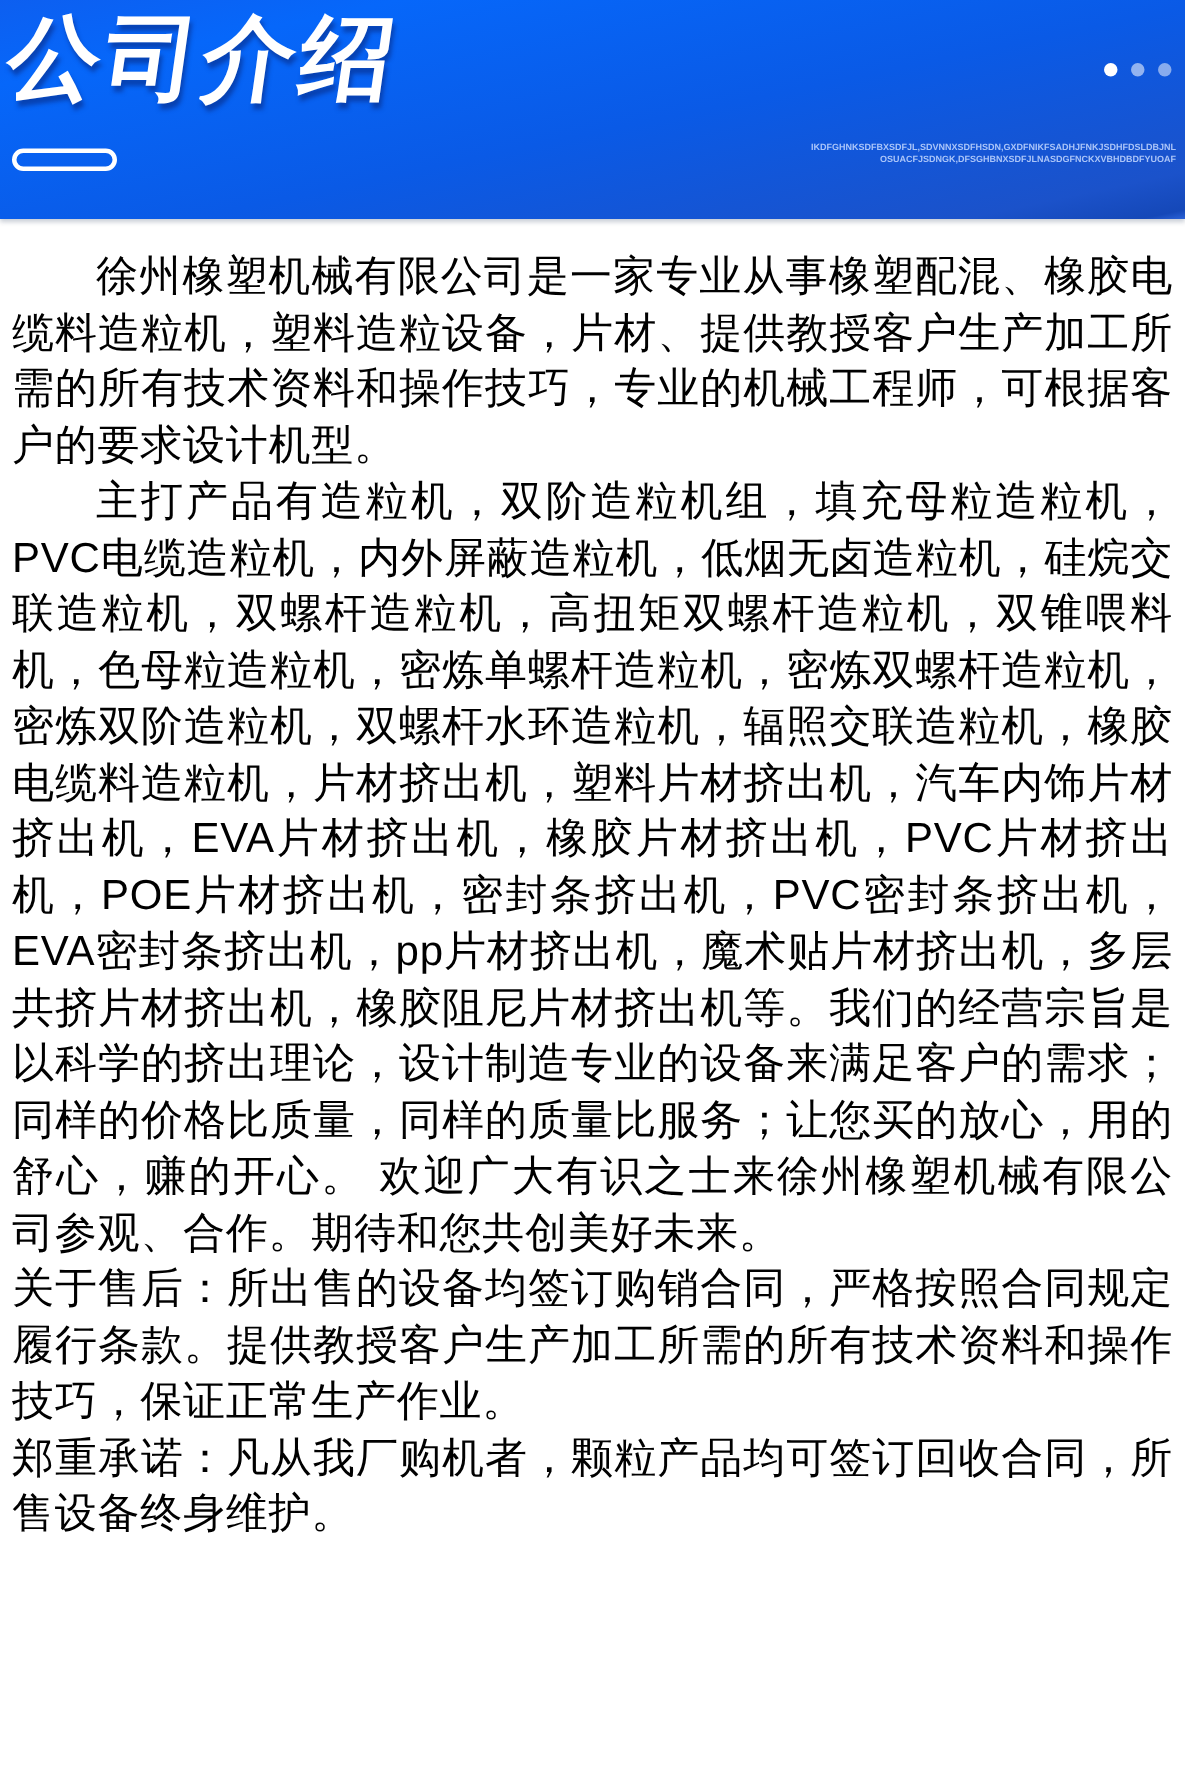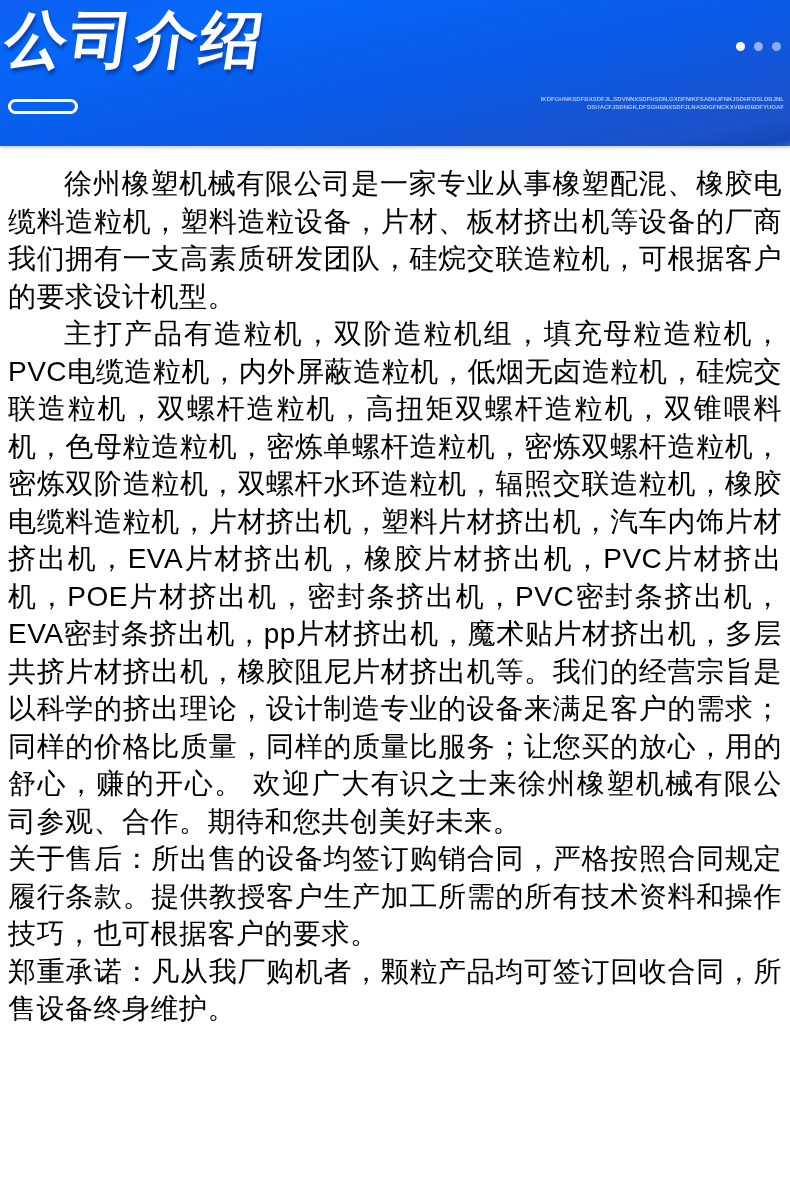--- a/index.html
+++ b/index.html
@@ -108,19 +108,19 @@
       <span class="dot d3"></span>
     </div>
 
     <div class="banner-watermark">
       <div>IKDFGHNKSDFBXSDFJL,SDVNNXSDFHSDN,GXDFNIKFSADHJFNKJSDHFDSLDBJNL</div>
       <div>OSUACFJSDNGK,DFSGHBNXSDFJLNASDGFNCKXVBHDBDFYUOAF</div>
     </div>
   </header>
 
   <main class="content">
-    <p class="indent-2">徐州橡塑机械有限公司是一家专业从事橡塑配混、橡胶电缆料造粒机，塑料造粒设备，片材、板材挤出机等设备的厂商我们拥有一支高素质研发团队，硅烷交联造粒机，可根据客户的要求设计机型。</p>
+    <p class="indent-2">徐州橡塑机械有限公司是一家专业从事橡塑配混、橡胶电缆料造粒机，塑料造粒设备，片材、提供教授客户生产加工所需的所有技术资料和操作技巧，专业的机械工程师，可根据客户的要求设计机型。</p>
     <p class="indent-2">主打产品有造粒机，双阶造粒机组，填充母粒造粒机，PVC电缆造粒机，内外屏蔽造粒机，低烟无卤造粒机，硅烷交联造粒机，双螺杆造粒机，高扭矩双螺杆造粒机，双锥喂料机，色母粒造粒机，密炼单螺杆造粒机，密炼双螺杆造粒机，密炼双阶造粒机，双螺杆水环造粒机，辐照交联造粒机，橡胶电缆料造粒机，片材挤出机，塑料片材挤出机，汽车内饰片材挤出机，EVA片材挤出机，橡胶片材挤出机，PVC片材挤出机，POE片材挤出机，密封条挤出机，PVC密封条挤出机，EVA密封条挤出机，pp片材挤出机，魔术贴片材挤出机，多层共挤片材挤出机，橡胶阻尼片材挤出机等。我们的经营宗旨是以科学的挤出理论，设计制造专业的设备来满足客户的需求；同样的价格比质量，同样的质量比服务；让您买的放心，用的舒心，赚的开心。 欢迎广大有识之士来徐州橡塑机械有限公司参观、合作。期待和您共创美好未来。</p>
-    <p>关于售后：所出售的设备均签订购销合同，严格按照合同规定履行条款。提供教授客户生产加工所需的所有技术资料和操作技巧，也可根据客户的要求。</p>
+    <p>关于售后：所出售的设备均签订购销合同，严格按照合同规定履行条款。提供教授客户生产加工所需的所有技术资料和操作技巧，保证正常生产作业。</p>
     <p>郑重承诺：凡从我厂购机者，颗粒产品均可签订回收合同，所售设备终身维护。</p>
   </main>
 
 </div>
 
 </body></html>

